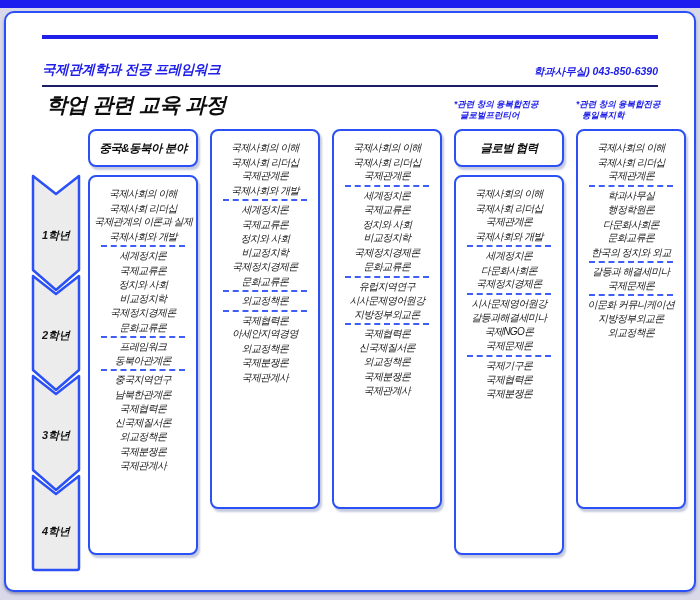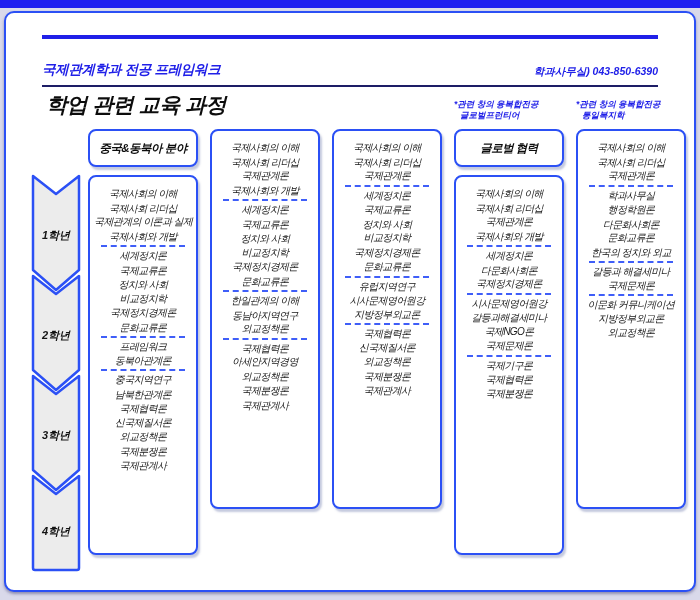--- a/index.html
+++ b/index.html
@@ -136,24 +136,20 @@
               <div class="course-item">국제교류론</div>
               <div class="course-item">정치와 사회</div>
             </div>
             <div class="course-group">
               <div class="course-item">비교정치학</div>
               <div class="course-item">국제정치경제론</div>
               <div class="course-item">문화교류론</div>
             </div>
             <div class="divider"></div>
             <div class="course-group">
-              <div class="course-item">한일관계의 이해</div>
-              <div class="course-item">동남아지역연구</div>
-            </div>
-            <div class="course-group">
               <div class="course-item">외교정책론</div>
             </div>
             <div class="divider"></div>
             <div class="course-group">
               <div class="course-item">국제협력론</div>
             </div>
             <div class="course-group">
               <div class="course-item">아세안지역경영</div>
               <div class="course-item">외교정책론</div>
               <div class="course-item">국제분쟁론</div>

